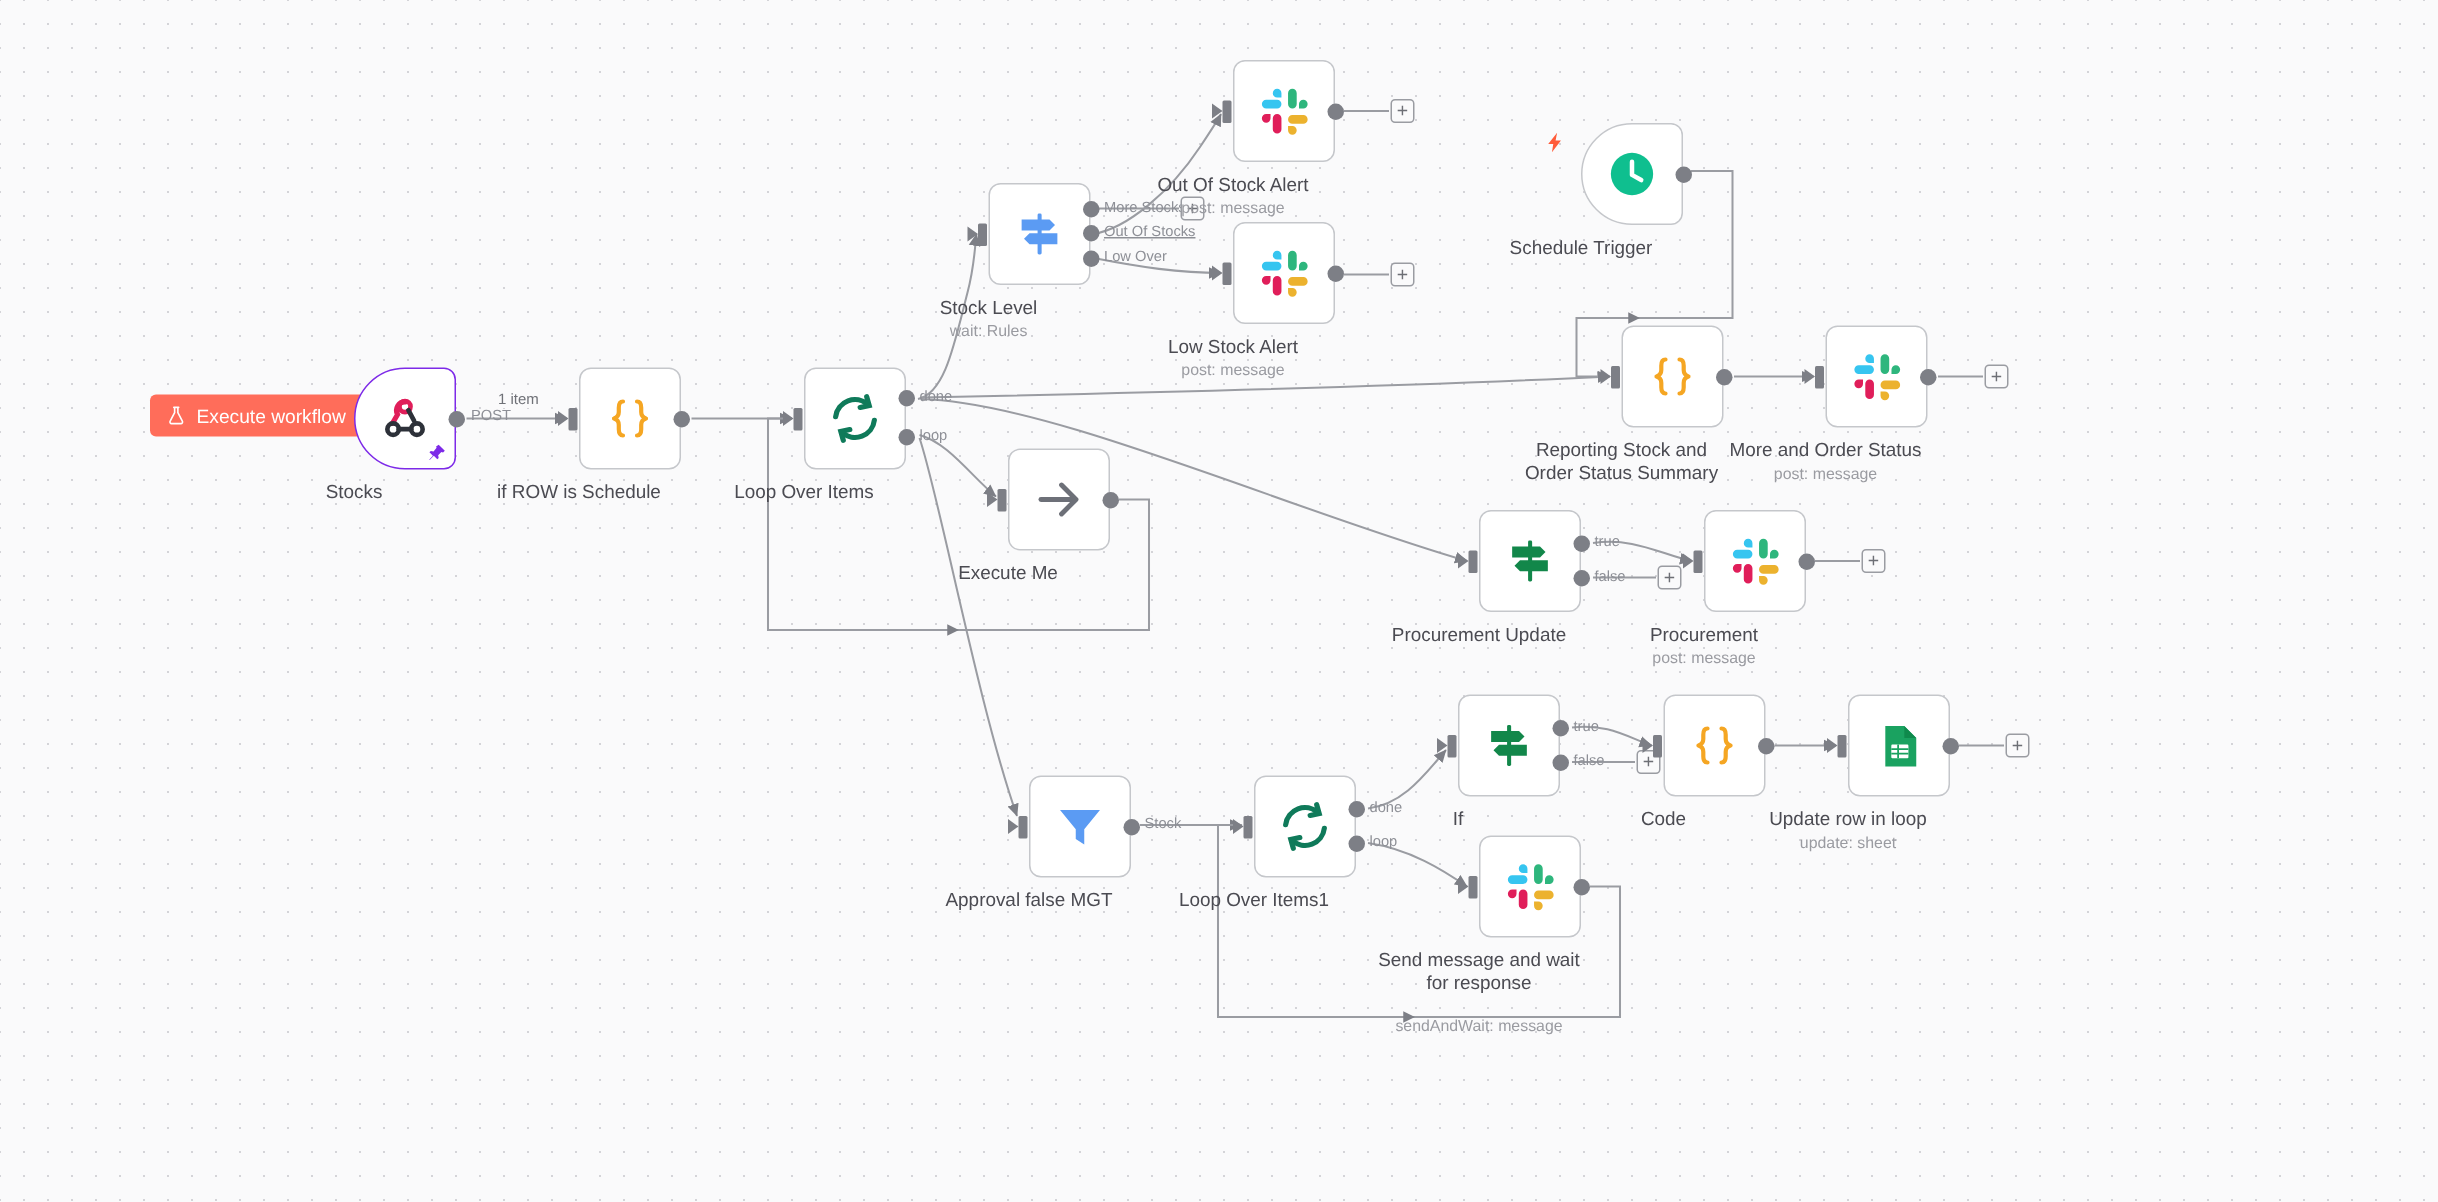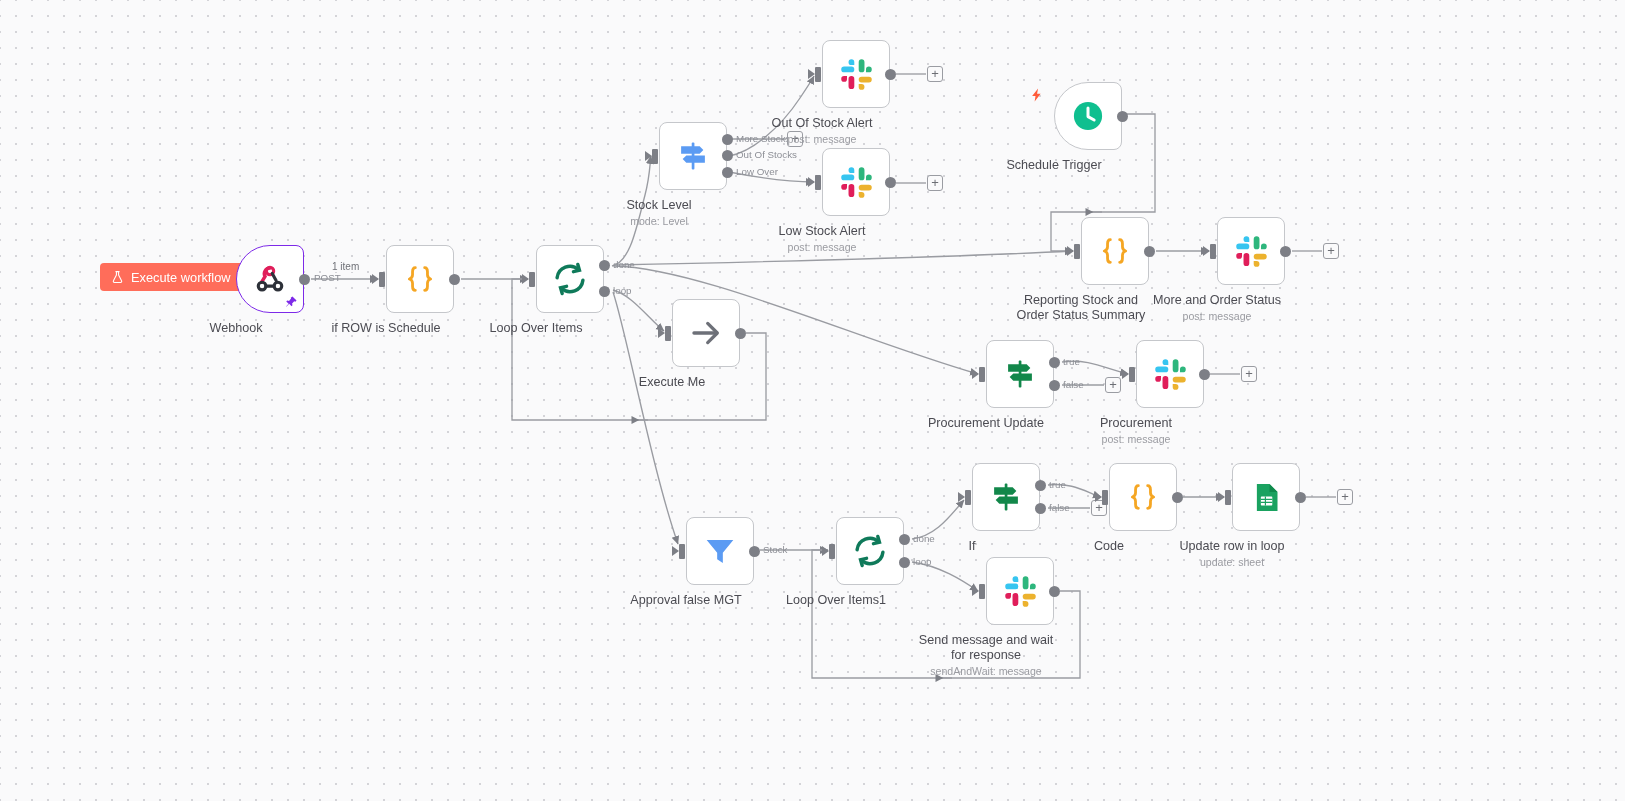--- a/index.html
+++ b/index.html
@@ -66,21 +66,21 @@
     position: absolute;
     left: 50%;
     transform: translateX(-50%);
     width: 160px;
     text-align: center;
     font-size: 10.6px;
     color: #9a9ba1;
     line-height: 13px;
   }
   .node-sub.one { top: 93px; }
-  .node-sub.two { top: 108px; }
+  .node-sub.two { top: 121px; }
 
   
   .port-out {
     position: absolute;
     width: 11px; height: 11px;
     border-radius: 50%;
     background: #7d7f86;
   }
   .port-in {
     position: absolute;
@@ -255,21 +255,21 @@
           <path d="M9.1 17h5.8" stroke="#2d3139" stroke-width="2.2" stroke-linecap="round"></path>
           <path d="M13.6 8.1l2.7 5" stroke="#2d3139" stroke-width="2.2" stroke-linecap="round"></path>
         </svg>
       </span>
       <span class="pin-badge">
         <svg width="14" height="14" viewBox="0 0 24 24" fill="#7d2ae8">
           <path d="M14.5 2.5l7 7-2 2-2-.6-3.6 3.6.6 3.1-1.6 1.6-4-4-4.4 4.4-1-.0 4.4-4.4-4-4 1.6-1.6 3.1.6L12.1 6.1l-.6-1.6z"></path>
         </svg>
       </span>
     </div>
-    <div class="node-label">Webhook</div>
+    <div class="node-label">Stocks</div>
     <div class="port-out" style="left:63px; top:28.5px;"></div>
     <div class="port-label" style="left:78px; top:27px;">POST</div>
   </div>
 
   <div class="edge-label" style="left:331px; top:261px;">1 item</div>
 
   <div class="node" style="left:386px; top:245px;">
     <div class="node-box">
       <span>
         <svg width="32" height="32" viewBox="0 0 24 24" fill="none" stroke="#f5a623" stroke-width="2.1" stroke-linecap="round" stroke-linejoin="round">
@@ -306,26 +306,26 @@
     <div class="node-box">
       <span>
         <svg width="34" height="34" viewBox="0 0 24 24">
           <rect x="11.1" y="2.4" width="1.9" height="19.2" rx="0.7" fill="#5b9bf3"></rect>
           <path d="M3.6 5.2h13.1l2.6 2.6-2.6 2.6H3.6z" fill="#5b9bf3"></path>
           <path d="M20.4 11.6H7.3L4.7 14.2l2.6 2.6h13.1z" fill="#5b9bf3"></path>
         </svg>
       </span>
     </div>
     <div class="node-label">Stock Level</div>
-    <div class="node-sub one">mode: Level</div>
+    <div class="node-sub one">wait: Rules</div>
     <div class="port-in" style="left:-7px; top:26.5px;"></div>
     <div class="port-out" style="left:63px; top:11.5px;"></div>
     <div class="port-label" style="left:77px; top:10.5px;">More Stocks</div>
     <div class="port-out" style="left:63px; top:28px;"></div>
-    <div class="port-label" style="left:77px; top:27px;">Out Of Stocks</div>
+    <div class="port-label" style="left:77px; top:27px;text-decoration:underline;">Out Of Stocks</div>
     <div class="port-out" style="left:63px; top:44.5px;"></div>
     <div class="port-label" style="left:77px; top:43.5px;">Low Over</div>
   </div>
 
   <div class="plus-btn" style="left:787px; top:131px;">
     <span>+</span>
   </div>
 
   <div class="node" style="left:822px; top:40px;">
     <div class="node-box">

